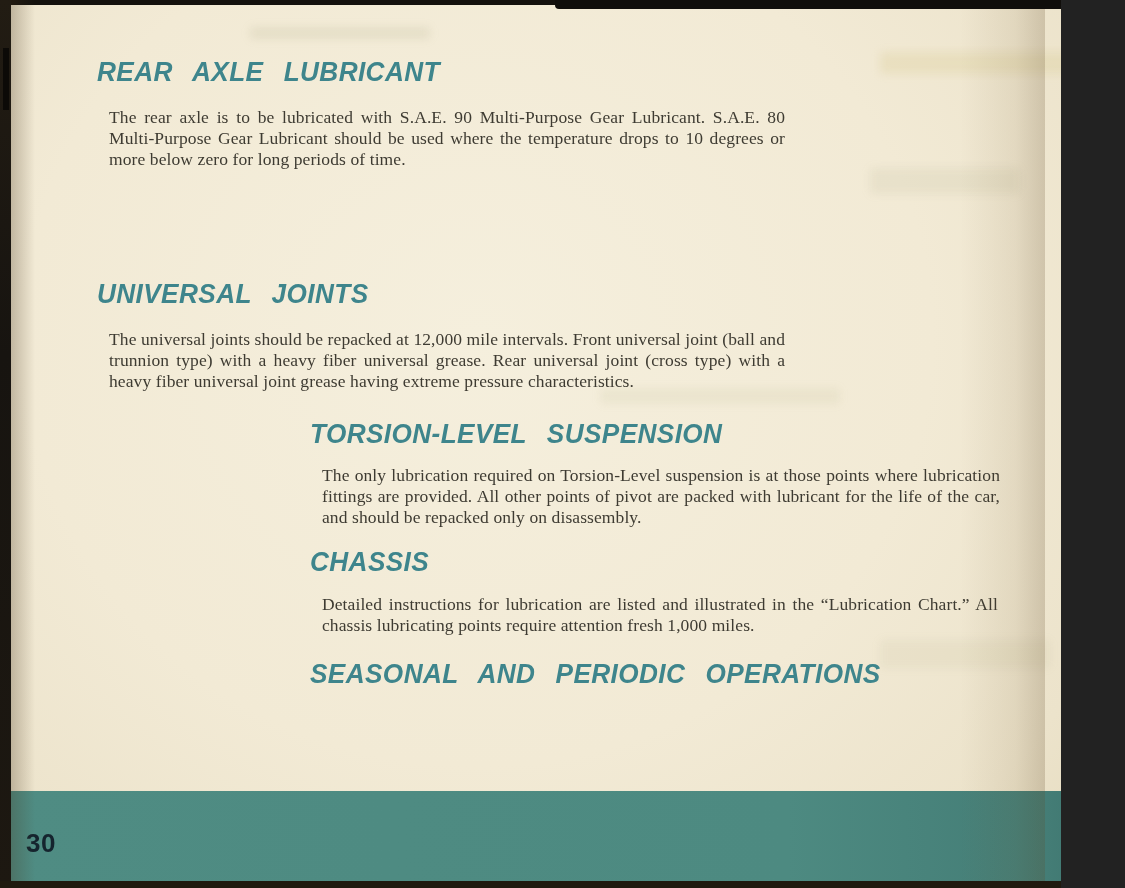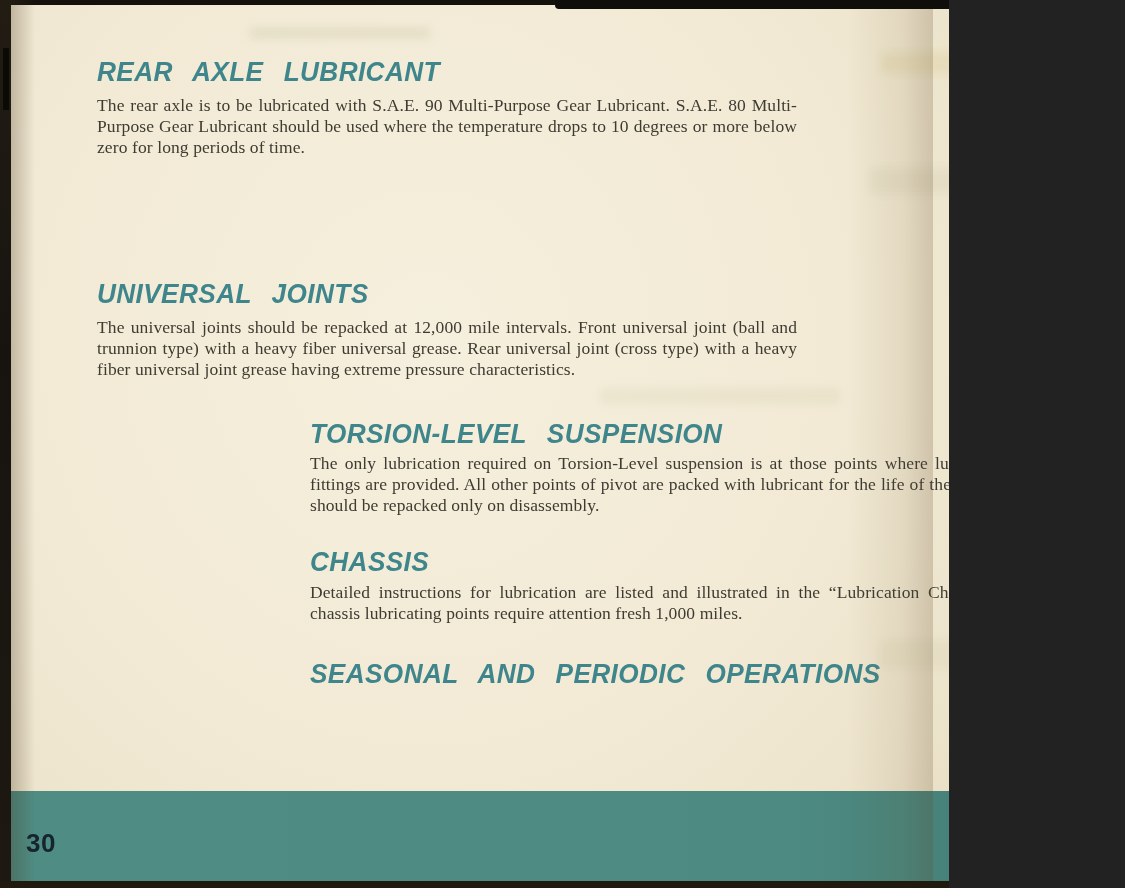--- a/index.html
+++ b/index.html
@@ -1,17 +1,17 @@
 <!DOCTYPE html>
 <html><head>
 <meta charset="utf-8">
 <style>
   html,body{margin:0;padding:0;background:#222;}
   .canvas{
-    position:relative;width:949px;height:888px;overflow:hidden;
+    position:relative;width:1061px;height:888px;overflow:hidden;
     background:radial-gradient(ellipse at 45% 38%, #f5efdd 0%, #f2ead5 55%, #ece3cb 85%, #e6dcc0 100%);
     font-family:"Liberation Serif", serif;
   }
   
   .edge-top{position:absolute;top:0;left:0;width:100%;height:5px;background:#14110d;}
   .edge-top-right{position:absolute;top:0;left:555px;width:570px;height:9px;background:#100e0b;border-radius:0 0 0 4px;}
   .edge-left{position:absolute;left:0;top:0;width:11px;height:100%;background:linear-gradient(180deg,#221c13,#171410 40%,#1d1811);}
   .left-mark{position:absolute;left:3px;top:48px;width:6px;height:62px;background:#0c0a07;}
   .left-shadow{position:absolute;left:11px;top:0;width:24px;height:100%;background:linear-gradient(90deg,rgba(70,52,28,0.28),rgba(70,52,28,0));}
   .edge-bottom{position:absolute;bottom:0;left:0;width:100%;height:7px;background:#201a0f;}
@@ -29,21 +29,21 @@
   .heading{
     position:absolute;margin:0;
     font-family:"Liberation Sans", sans-serif;font-weight:bold;font-style:italic;
     color:#3e858c;font-size:27px;letter-spacing:0.4px;word-spacing:0.48em;
     transform:scaleX(0.97);transform-origin:left top;white-space:nowrap;
   }
   .body-text{
     position:absolute;color:#3e3b32;font-size:17.5px;line-height:21px;
     text-align:justify;letter-spacing:0.1px;
   }
-  .body-text p{margin:0;}
+  .body-text p{margin:12px;}
   .body-text p.indent{text-indent:22px;}
   
   .band{
     position:absolute;left:0;top:791px;width:1125px;height:91px;
     background:linear-gradient(90deg,#51соро 0%, #4f8c83 0%,#4d8a81 70%,#447d76 93%,#3b716b 100%);
     background:linear-gradient(90deg,#4f8c83 0%,#4d8a81 70%,#447d76 93%,#3b716b 100%);
   }
   .page-num{
     position:absolute;left:26px;top:37px;margin:0;
     font-family:"Liberation Sans", sans-serif;font-weight:bold;

